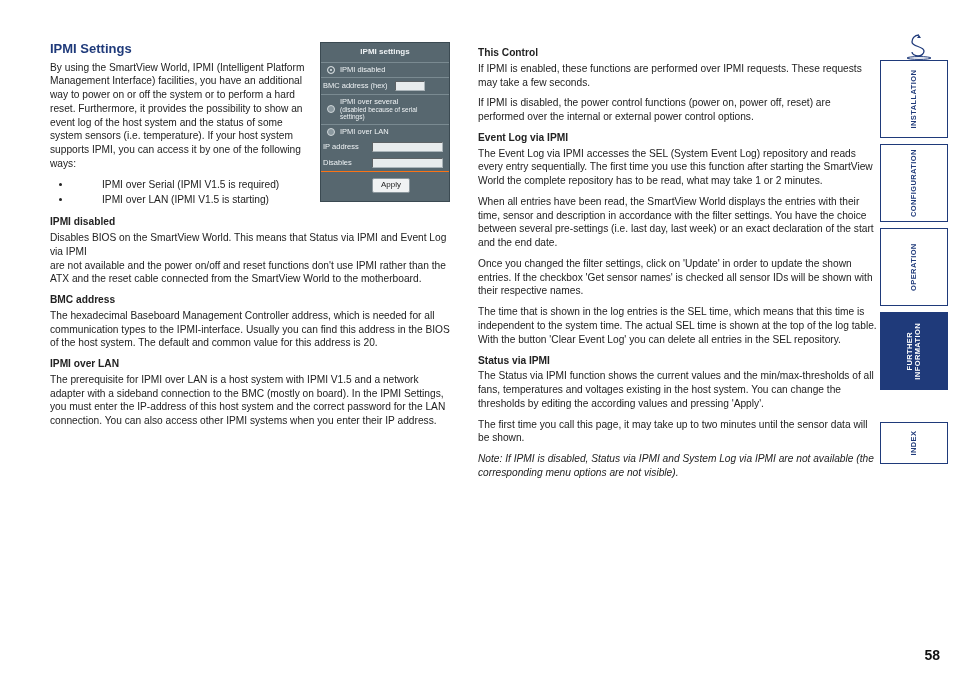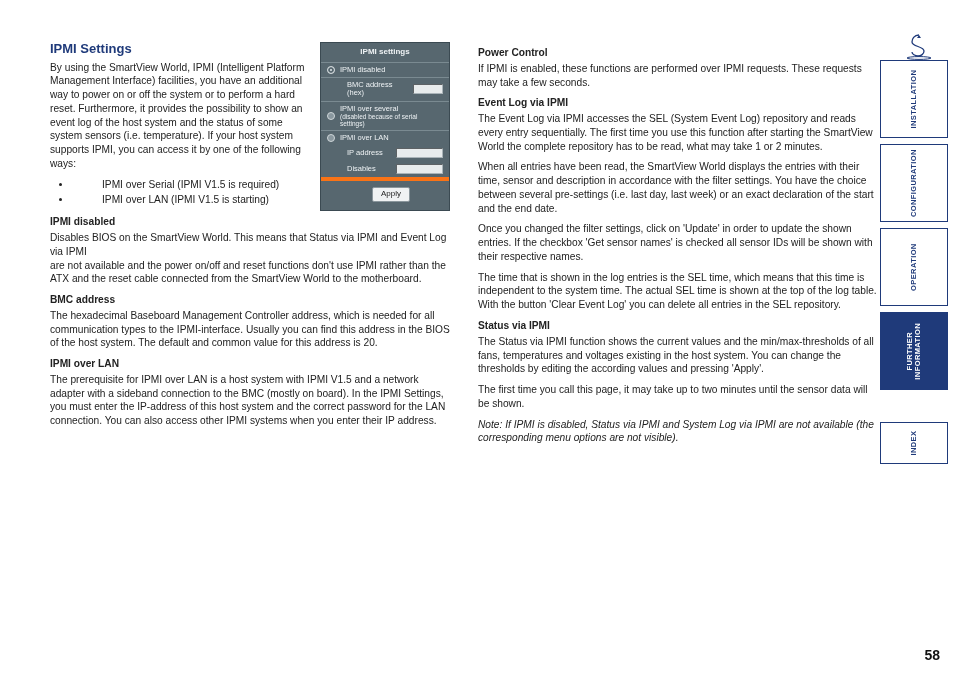--- a/index.html
+++ b/index.html
@@ -73,22 +73,22 @@
     width: 8px; height: 8px; border-radius: 50%;
     border: 1px solid #cfd6d9; background: #8a989f;
     flex: 0 0 auto;
   }
   .radio.sel { background: #dfe6e9; box-shadow: inset 0 0 0 2px #57676f; }
   .shot-label { font-size: 7.5px; line-height: 1.1; }
   .shot-input {
     height: 10px; background: #e8eced; border: 1px inset #aab4b9;
     flex: 1 1 auto; margin-left: 2px;
   }
-  .shot-sub { padding-left: 26px; }
-  .shot-apply-row { padding: 6px 0 8px 12px; text-align: center; border-top: 4px solid #f97316; }
+  .shot-sub { padding-left: 2px; }
+  .shot-apply-row { padding: 6px 0 8px 12px; text-align: center; border-top: 1px solid #f97316; }
   .apply-btn {
     display: inline-block;
     font-size: 8px;
     background: #f0f2f3;
     color: #222;
     border: 1px solid #8a969c;
     padding: 1px 8px;
     border-radius: 2px;
   }
 
@@ -235,22 +235,23 @@
       <p>are not available and the power on/off and reset functions don't use IPMI rather than the ATX and the reset cable connected from the SmartView World to the motherboard.</p>
 
       <h3>BMC address</h3>
       <p>The hexadecimal Baseboard Management Controller address, which is needed for all communication types to the IPMI-interface. Usually you can find this address in the BIOS of the host system. The default and common value for this address is 20.</p>
 
       <h3>IPMI over LAN</h3>
       <p>The prerequisite for IPMI over LAN is a host system with IPMI V1.5 and a network adapter with a sideband connection to the BMC (mostly on board). In the IPMI Settings, you must enter the IP-address of this host system and the correct password for the LAN connection. You can also access other IPMI systems when you enter their IP address.</p>
     </div>
 
     <div class="col">
-      <h3>Power Control</h3>
+      <h3>This Control</h3>
       <p>If IPMI is enabled, these functions are performed over IPMI requests. These requests may take a few seconds.</p>
+      <p>If IPMI is disabled, the power control functions (power on, power off, reset) are performed over the internal or external power control options.</p>
 
       <h3>Event Log via IPMI</h3>
       <p>The Event Log via IPMI accesses the SEL (System Event Log) repository and reads every entry sequentially. The first time you use this function after starting the SmartView World the complete repository has to be read, what may take 1 or 2 minutes.</p>
       <p>When all entries have been read, the SmartView World displays the entries with their time, sensor and description in accordance with the filter settings. You have the choice between several pre-settings (i.e. last day, last week) or an exact declaration of the start and the end date.</p>
       <p>Once you changed the filter settings, click on 'Update' in order to update the shown entries. If the checkbox 'Get sensor names' is checked all sensor IDs will be shown with their respective names.</p>
       <p>The time that is shown in the log entries is the SEL time, which means that this time is independent to the system time. The actual SEL time is shown at the top of the log table. With the button 'Clear Event Log' you can delete all entries in the SEL repository.</p>
 
       <h3>Status via IPMI</h3>
       <p>The Status via IPMI function shows the current values and the min/max-thresholds of all fans, temperatures and voltages existing in the host system. You can change the thresholds by editing the according values and pressing 'Apply'.</p>
       <p>The first time you call this page, it may take up to two minutes until the sensor data will be shown.</p>

